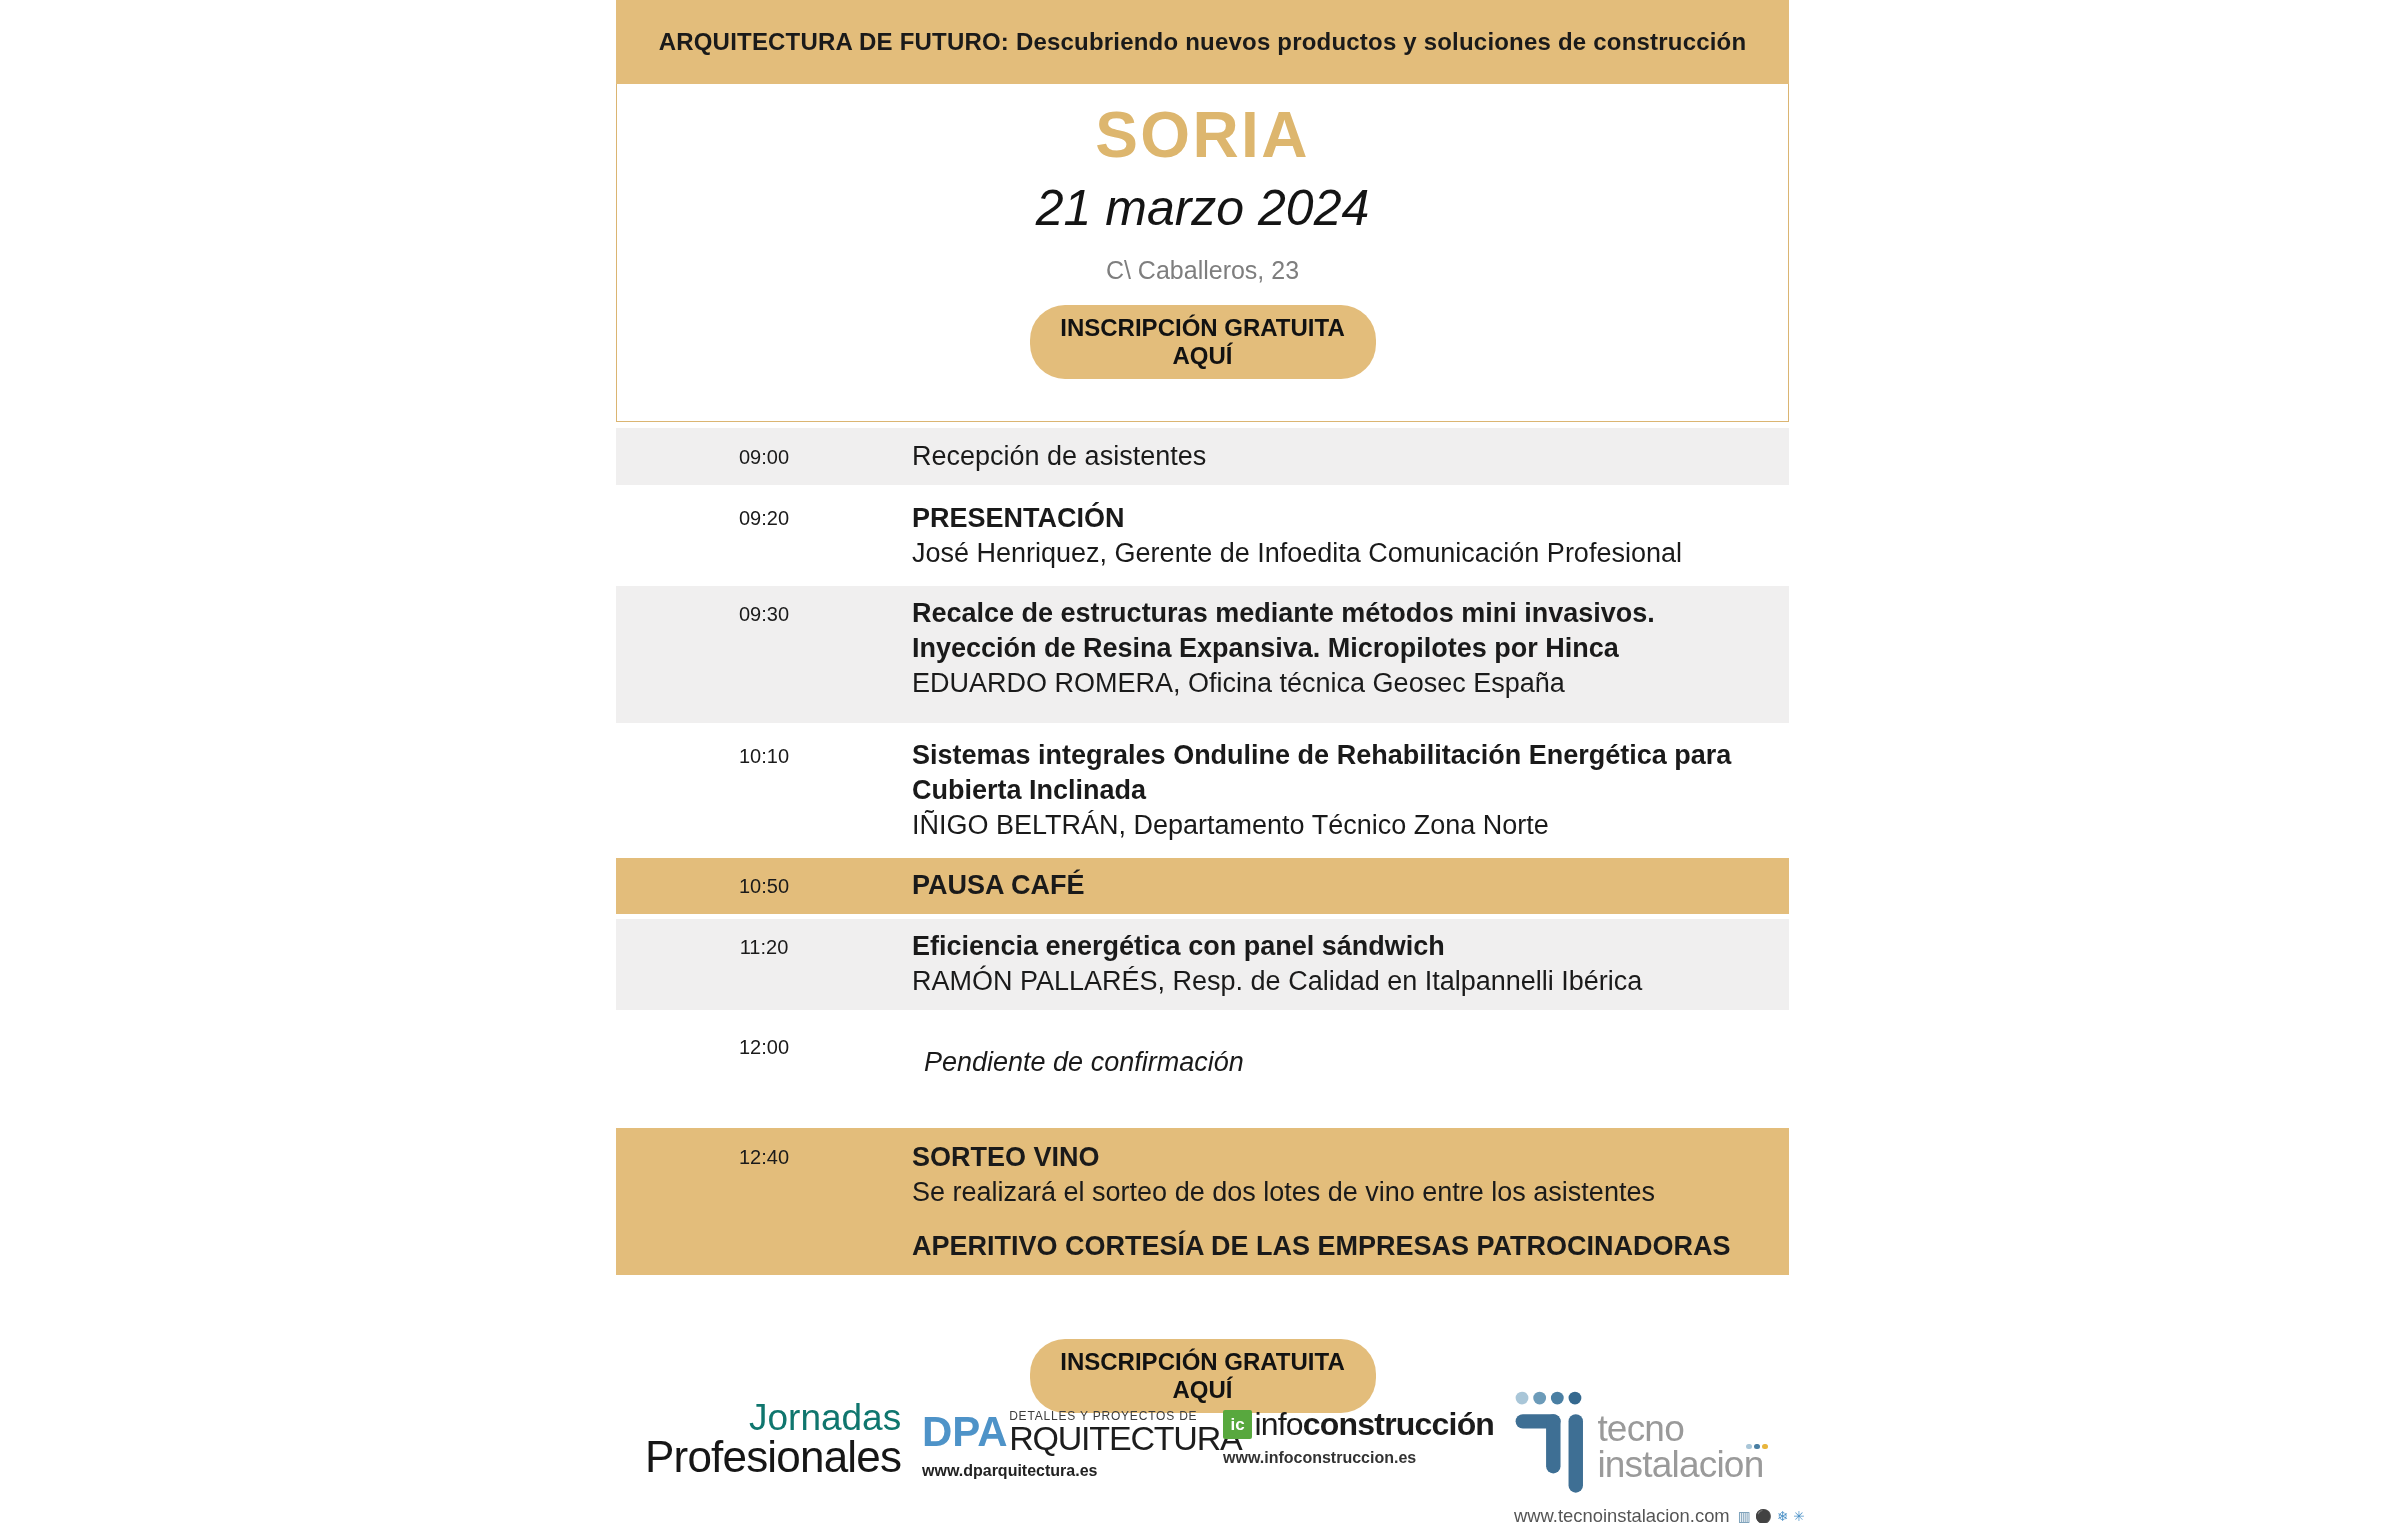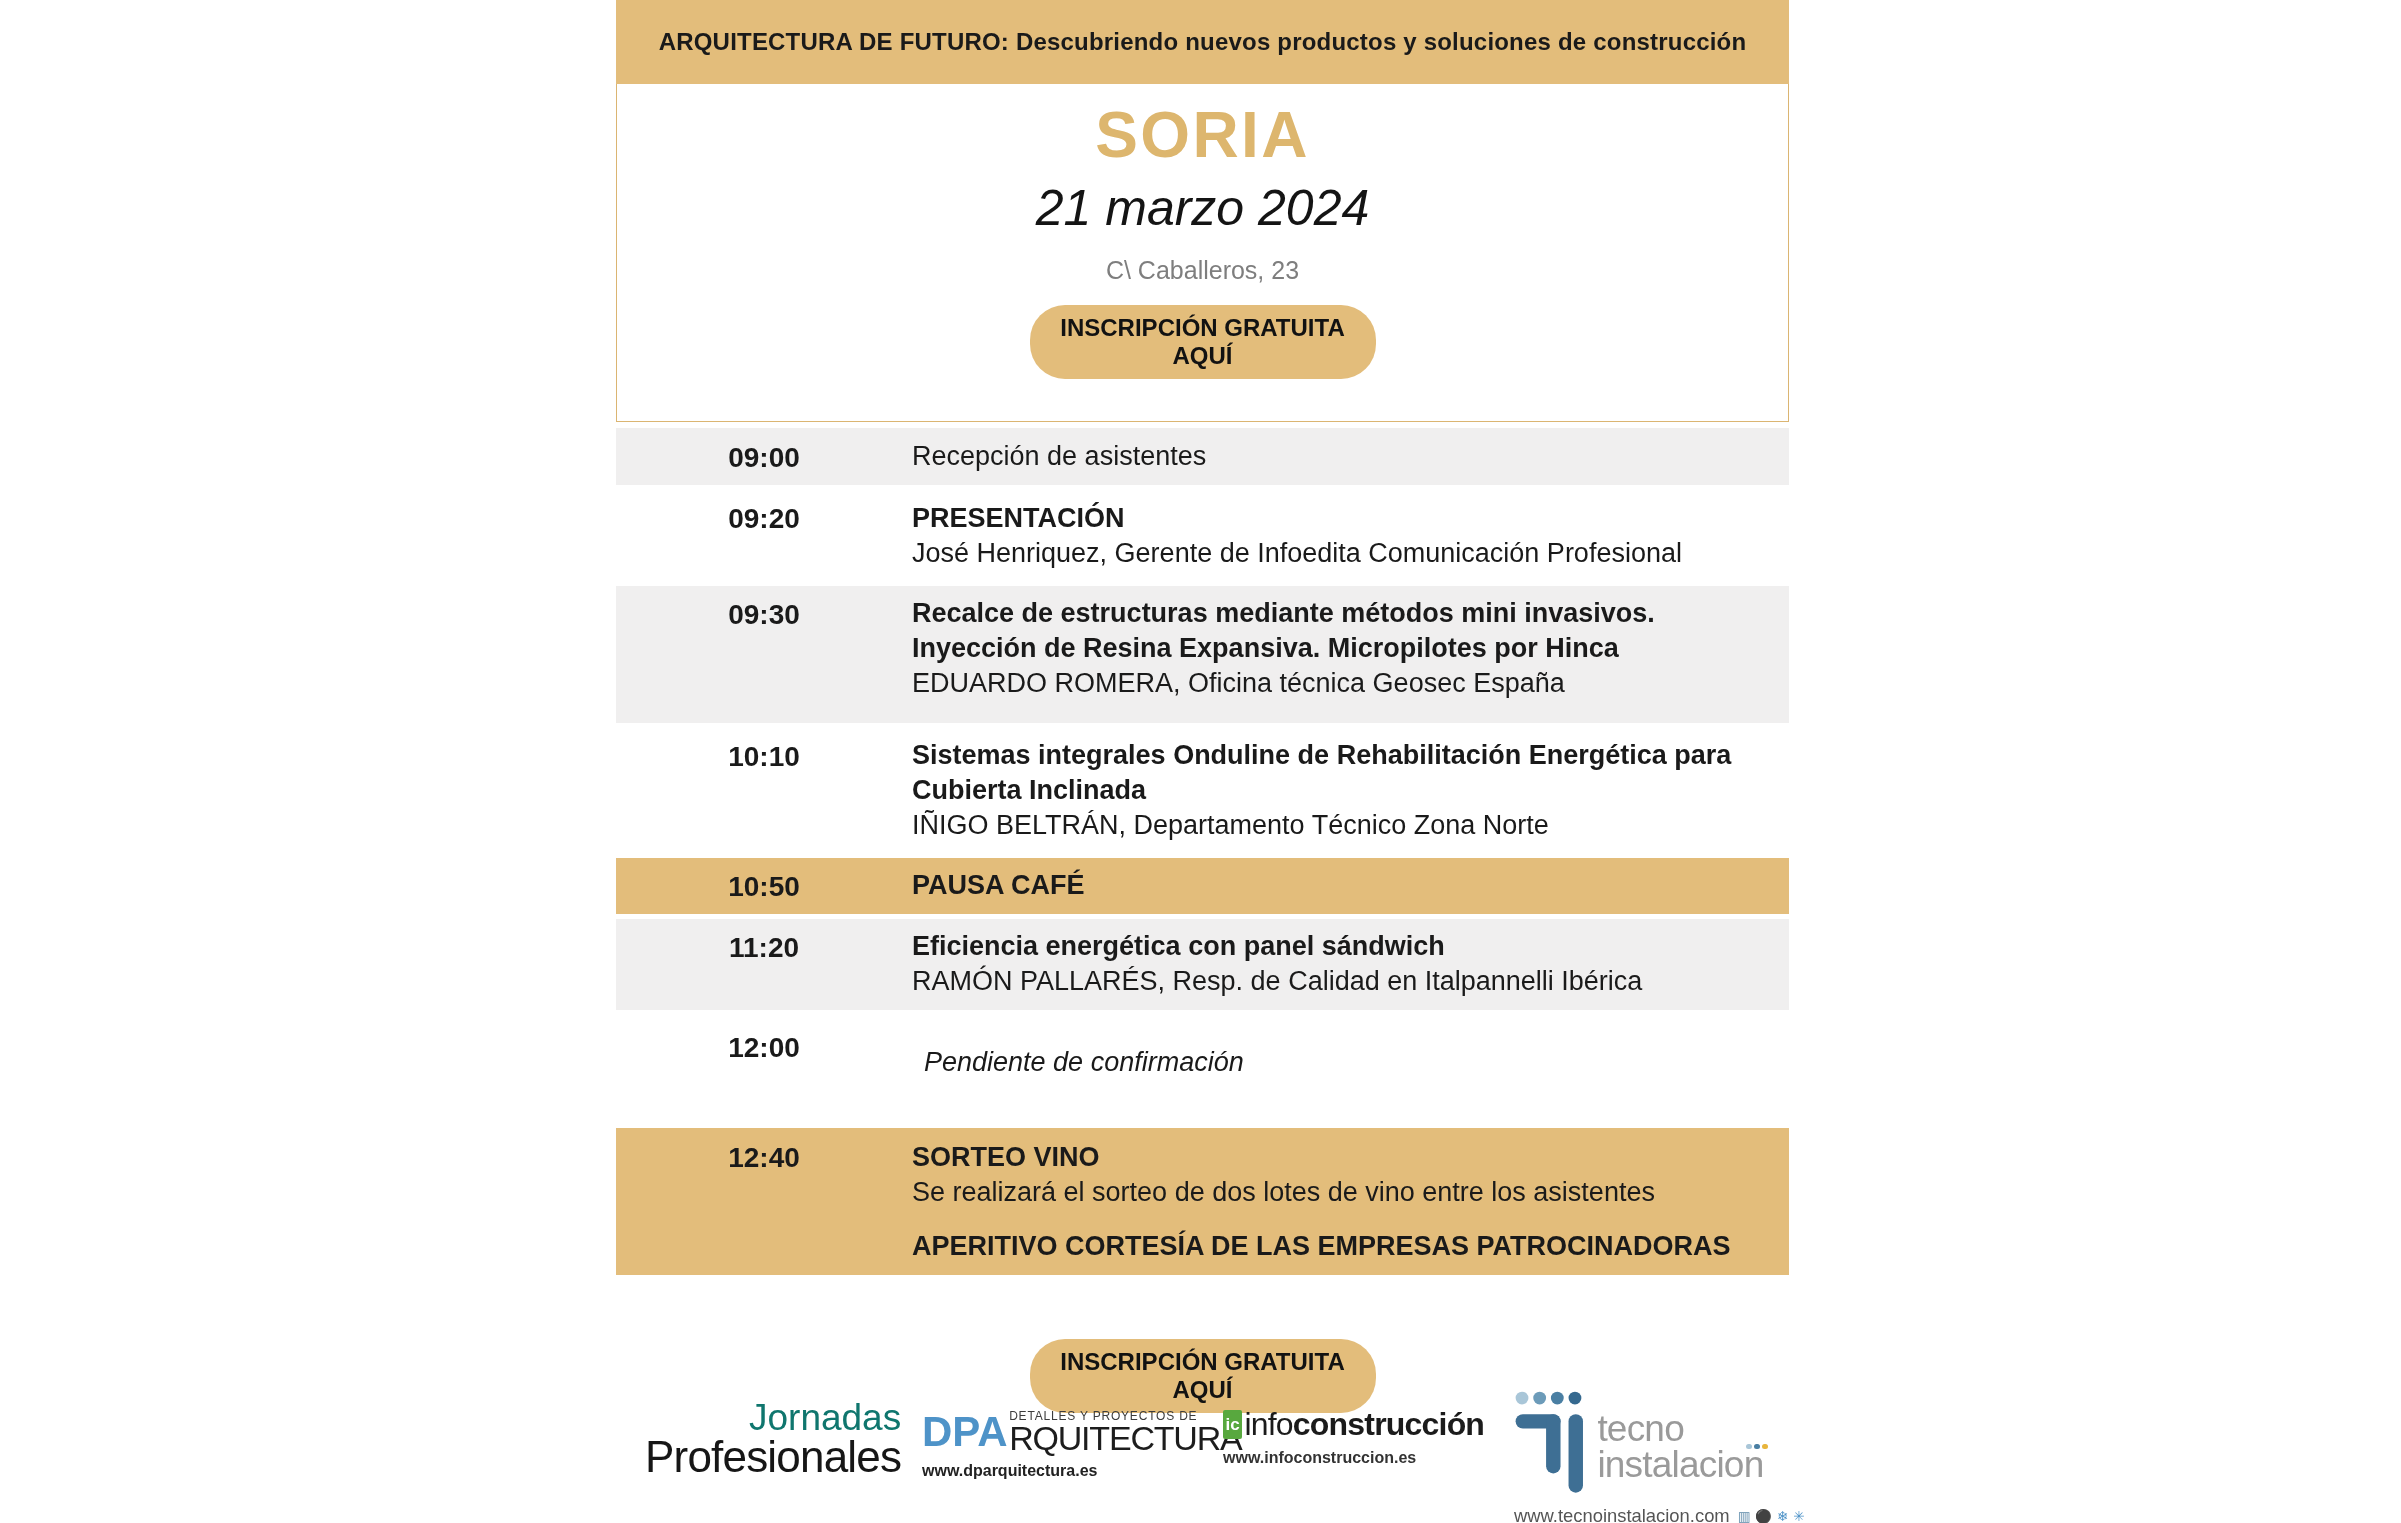--- a/index.html
+++ b/index.html
@@ -30,21 +30,21 @@
     width:346px;height:74px;margin-top:19px;
     background:#e3bd7b;border-radius:35px;
     font-size:24px;font-weight:700;color:#121212;cursor:pointer;
   }
 
   
   .schedule{margin-top:6.4px;}
   .row{display:flex;align-items:flex-start;box-sizing:border-box;margin-bottom:4.8px;padding:10.4px 0;}
   .row.gray{background:#f0efef;}
   .row.tan{background:#e3bd7b;}
-  .row-time{width:296px;flex-shrink:0;text-align:center;font-size:28px;font-weight:700;line-height:35px;padding-top:0.8px;}
+  .row-time{width:296px;flex-shrink:0;text-align:center;font-size:20px;font-weight:400;line-height:35px;padding-top:0.8px;}
   .row-body{width:865px;font-size:27px;line-height:35px;}
   .row-title{font-weight:700;}
   .row-title.regular{font-weight:400;}
   .row-title.italic{font-weight:400;font-style:italic;margin-top:16px;}
   .row-extra{font-weight:700;margin-top:19px;}
   .r1{min-height:57px;}
   .r2{min-height:87px;}
   .r3{min-height:137px;}
   .r4{min-height:118px;}
   .r5{min-height:46px;padding:10px 0;}
@@ -64,21 +64,21 @@
   .dpa-top{display:flex;align-items:flex-start;}
   .dpa-prefix{color:#4e93c8;font-size:42px;font-weight:700;line-height:40px;}
   .dpa-col{margin-left:1.6px;}
   .dpa-tag{font-size:12px;letter-spacing:0.8px;color:#3c3c3c;line-height:9.6px;}
   .dpa-rest{font-size:34px;color:#1d1d1d;letter-spacing:-1.2px;line-height:32px;}
   .dpa-url{font-size:16px;font-weight:700;color:#222;margin-top:8px;}
 
   .sp-info{left:1223px;top:1406px;}
   .info-row{display:flex;align-items:center;}
   .ic-badge{
-    width:19px;height:29px;background:#58a83e;border-radius:2px;
+    width:29px;height:29px;background:#58a83e;border-radius:2px;
     color:#fff;font-size:17px;font-weight:700;
     display:flex;align-items:center;justify-content:center;flex-shrink:0;
   }
   .info-prefix{font-size:32px;color:#1b1b1b;font-weight:400;margin-left:2.4px;letter-spacing:-0.8px;}
   .info-rest{font-size:32px;color:#1b1b1b;font-weight:700;letter-spacing:-0.8px;}
   .info-url{font-size:16px;font-weight:700;color:#333;margin-top:6.4px;}
 
   .sp-tecno{left:1514px;top:1390px;}
   .tecno-top{display:flex;align-items:flex-start;}
   .tecno-names{margin-left:6.4px;margin-top:21px;}

